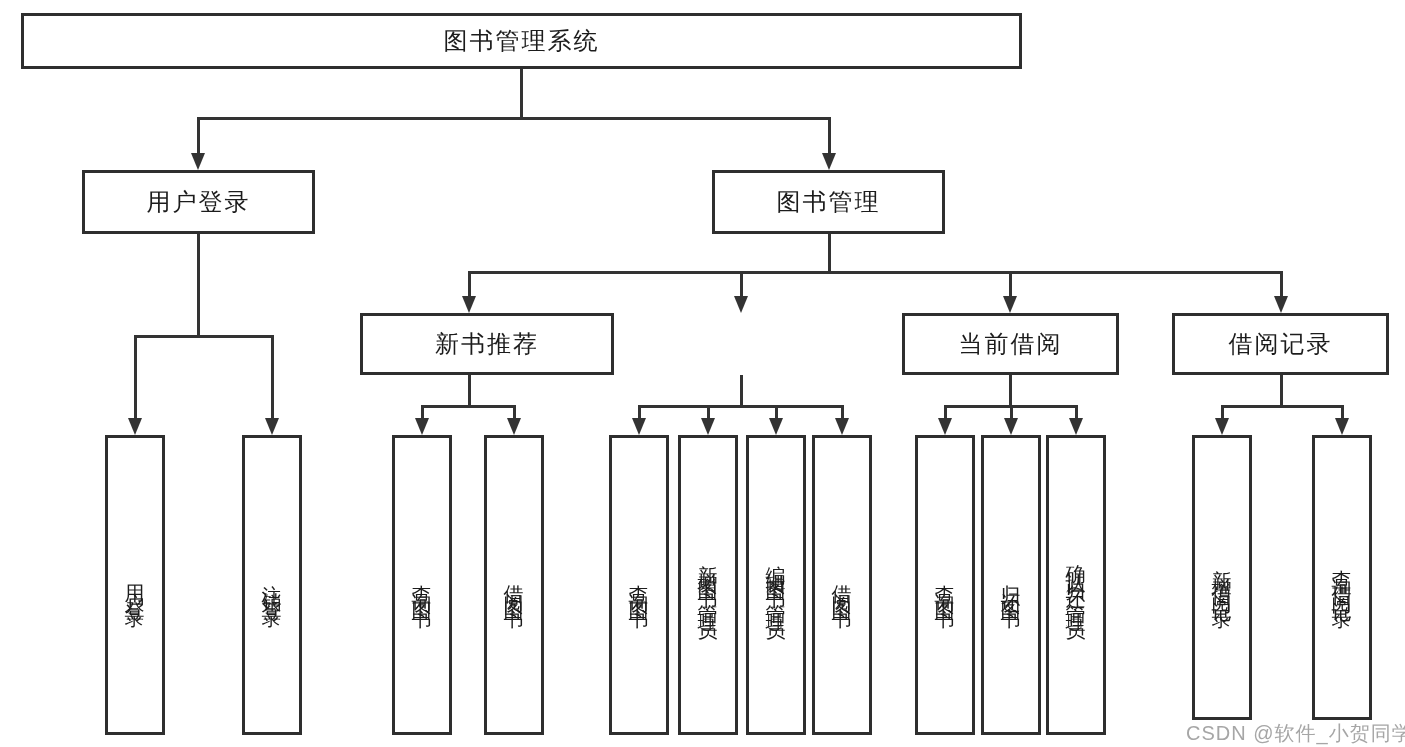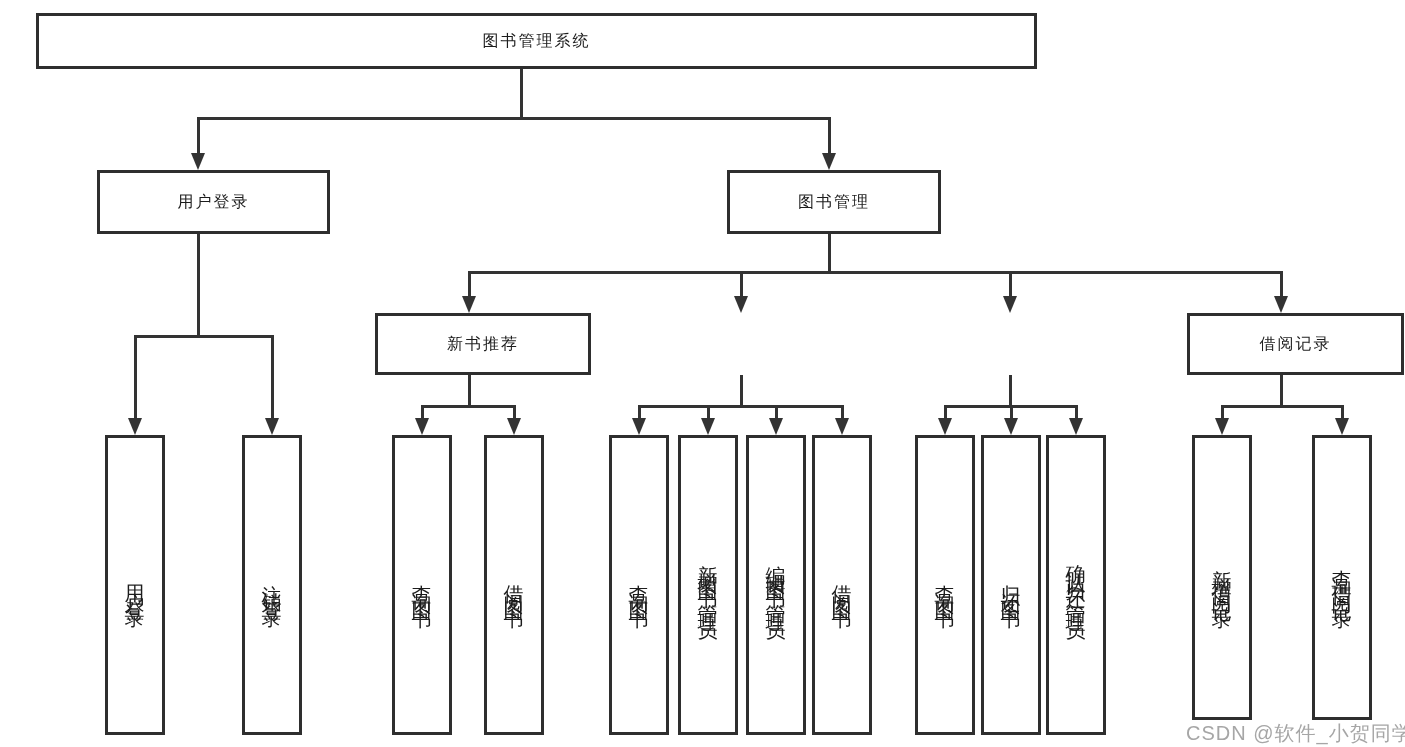--- a/index.html
+++ b/index.html
@@ -13,21 +13,21 @@
   .node{
     position:absolute;
     box-sizing:border-box;
     border:3px solid #2e2e2e;
     background:#ffffff;
     display:flex;
     align-items:center;
     justify-content:center;
     color:#1c1c1c;
   }
-  .node.h{font-size:16px;letter-spacing:2px;white-space:nowrap;margin-left:15px;}
+  .node.h{font-size:24px;letter-spacing:2px;white-space:nowrap;}
   .node.v span{
     writing-mode:vertical-rl;
     font-size:20px;
     letter-spacing:8px;
     line-height:1;
   }
   .vline,.hline{position:absolute;background:#333333;}
   .arrow{
     position:absolute;width:0;height:0;
     border-left:7px solid transparent;
@@ -50,26 +50,29 @@
 
 <div class="canvas">
 
   <div class="node h" style="left:21px;top:13px;width:1001px;height:56px;">
     <span>图书管理系统</span>
   </div>
 
   <div class="node h" style="left:82px;top:170px;width:233px;height:64px;">
     <span>用户登录</span>
   </div>
-  <div class="node h" style="left:712px;top:170px;width:214px;height:64px;">
+  <div class="node h" style="left:712px;top:170px;width:233px;height:64px;">
     <span>图书管理</span>
   </div>
 
-  <div class="node h" style="left:360px;top:313px;width:216px;height:62px;">
+  <div class="node h" style="left:360px;top:313px;width:254px;height:62px;">
     <span>新书推荐</span>
+  </div>
+  <div class="node h" style="left:902px;top:313px;width:217px;height:62px;">
+    <span>当前借阅</span>
   </div>
   <div class="node h" style="left:1172px;top:313px;width:217px;height:62px;">
     <span>借阅记录</span>
   </div>
 
   <div class="node v" style="left:105px;top:435px;width:60px;height:300px;">
     <span>用户登录</span>
   </div>
   <div class="node v" style="left:242px;top:435px;width:60px;height:300px;">
     <span>注销登录</span>

